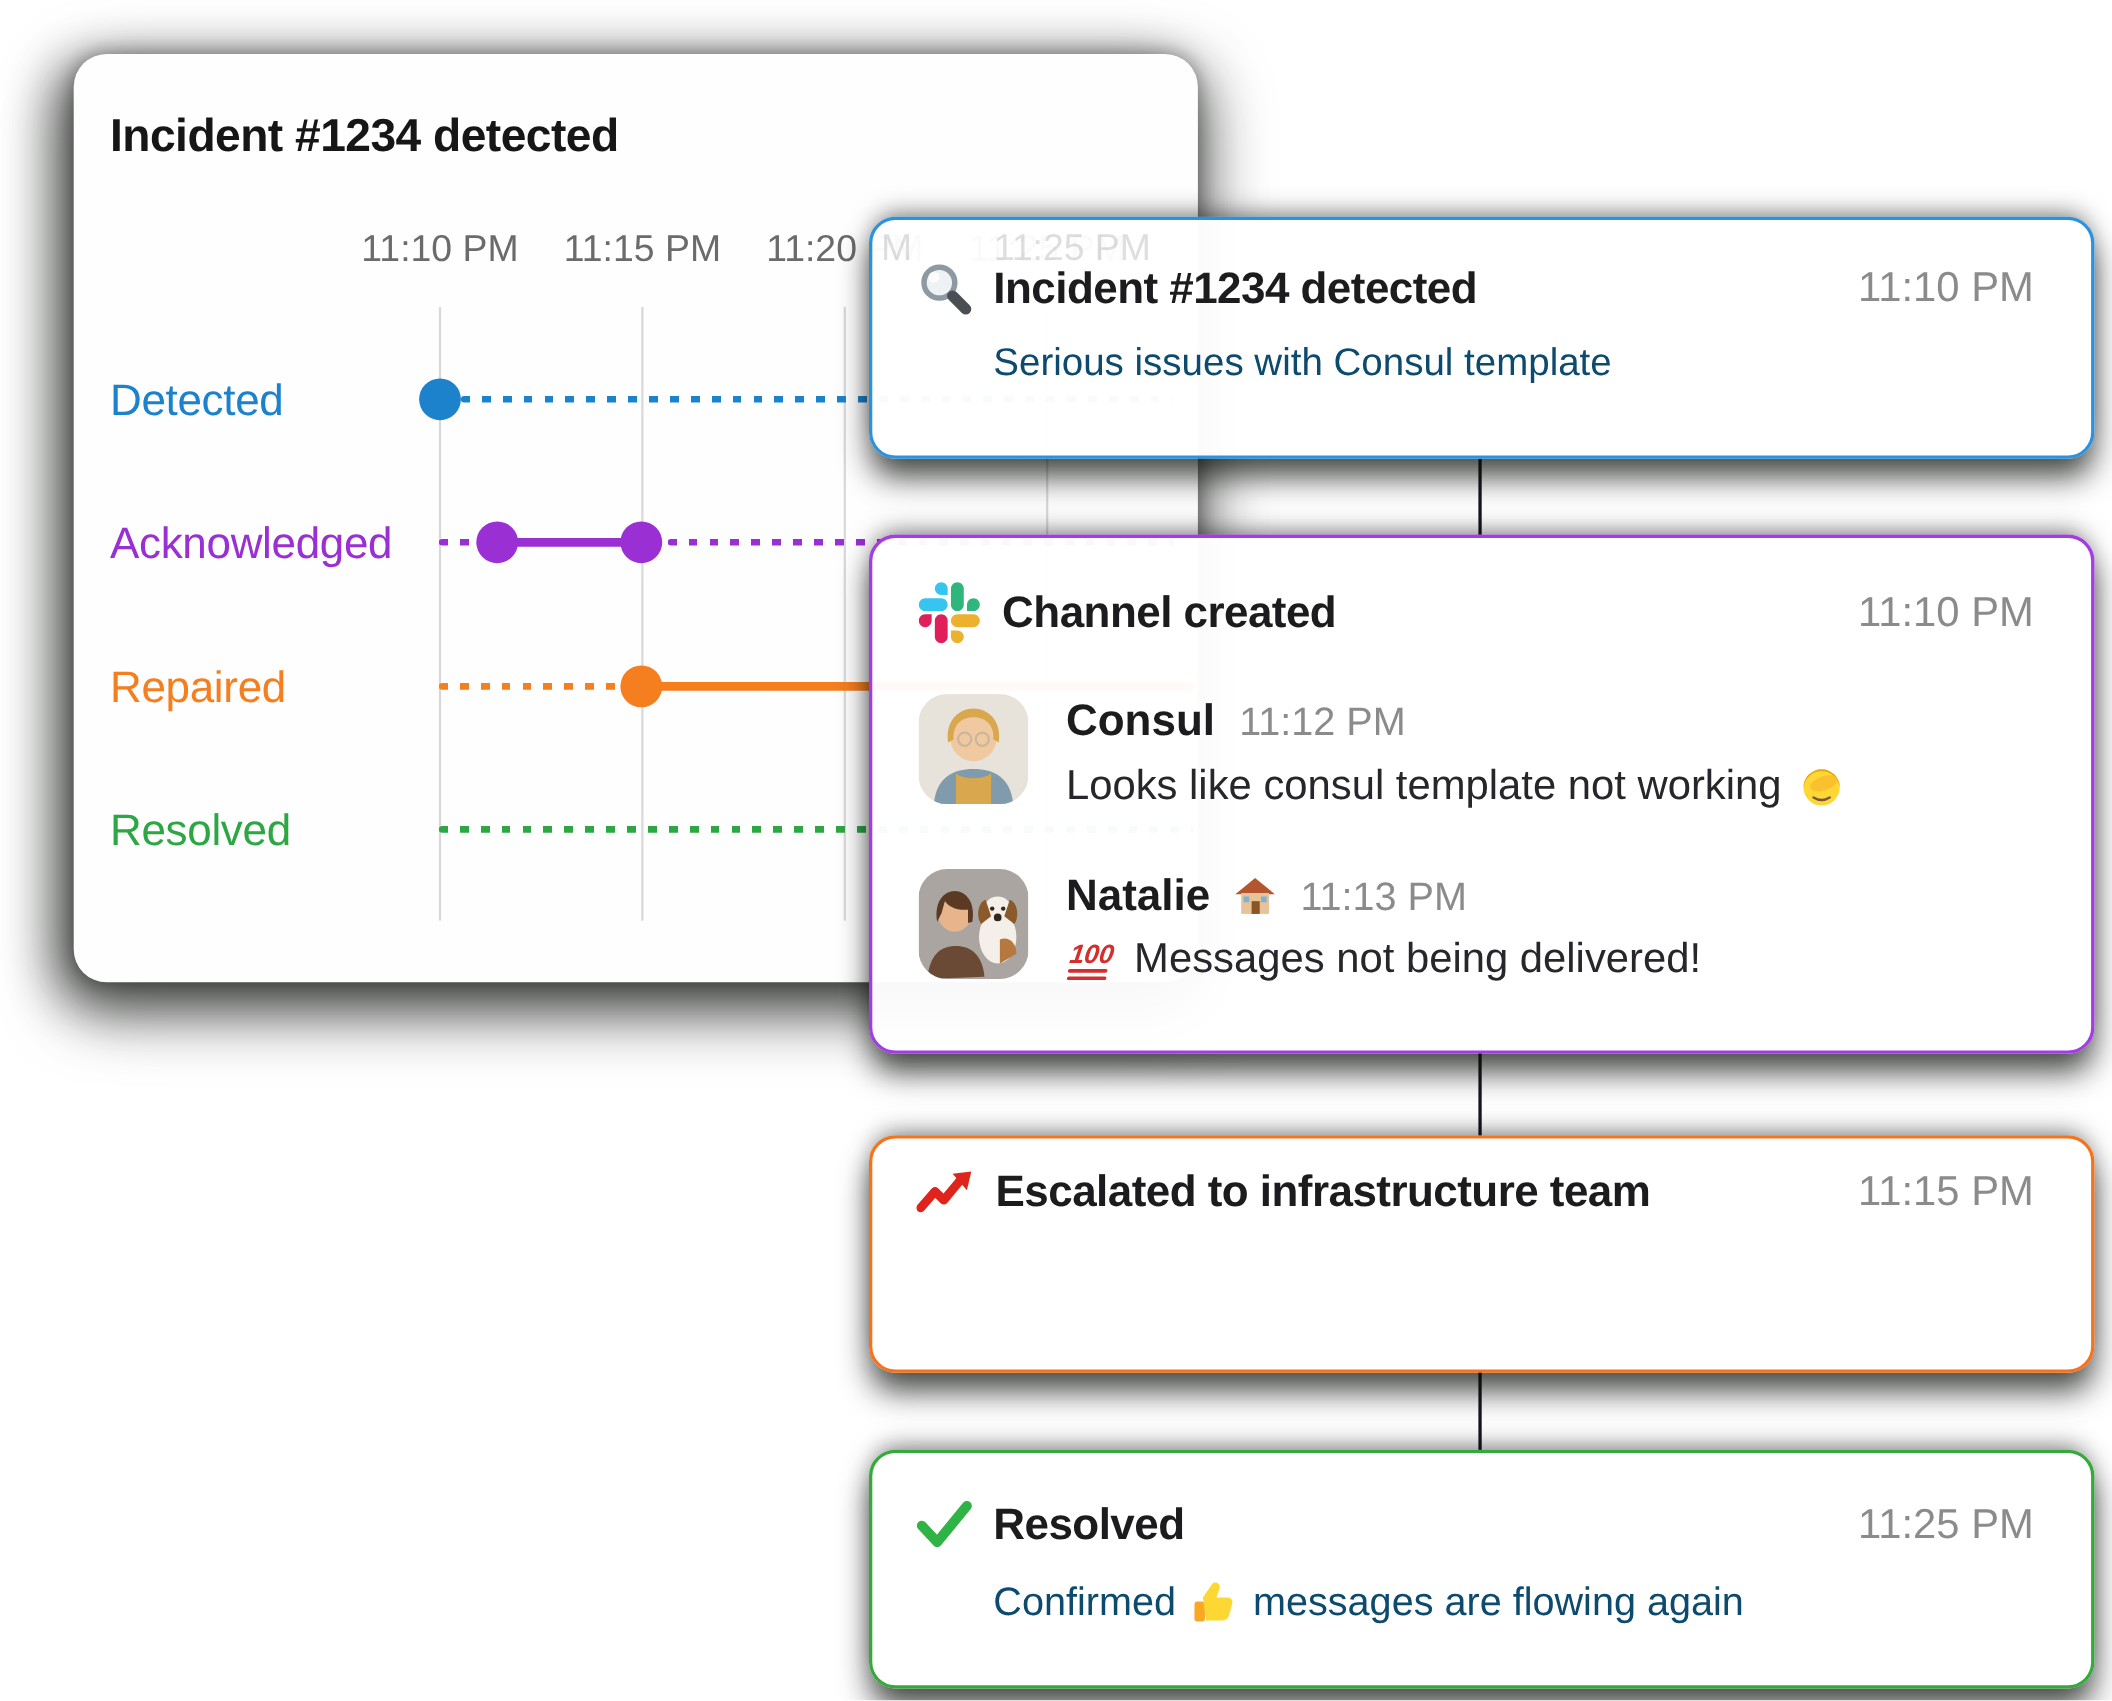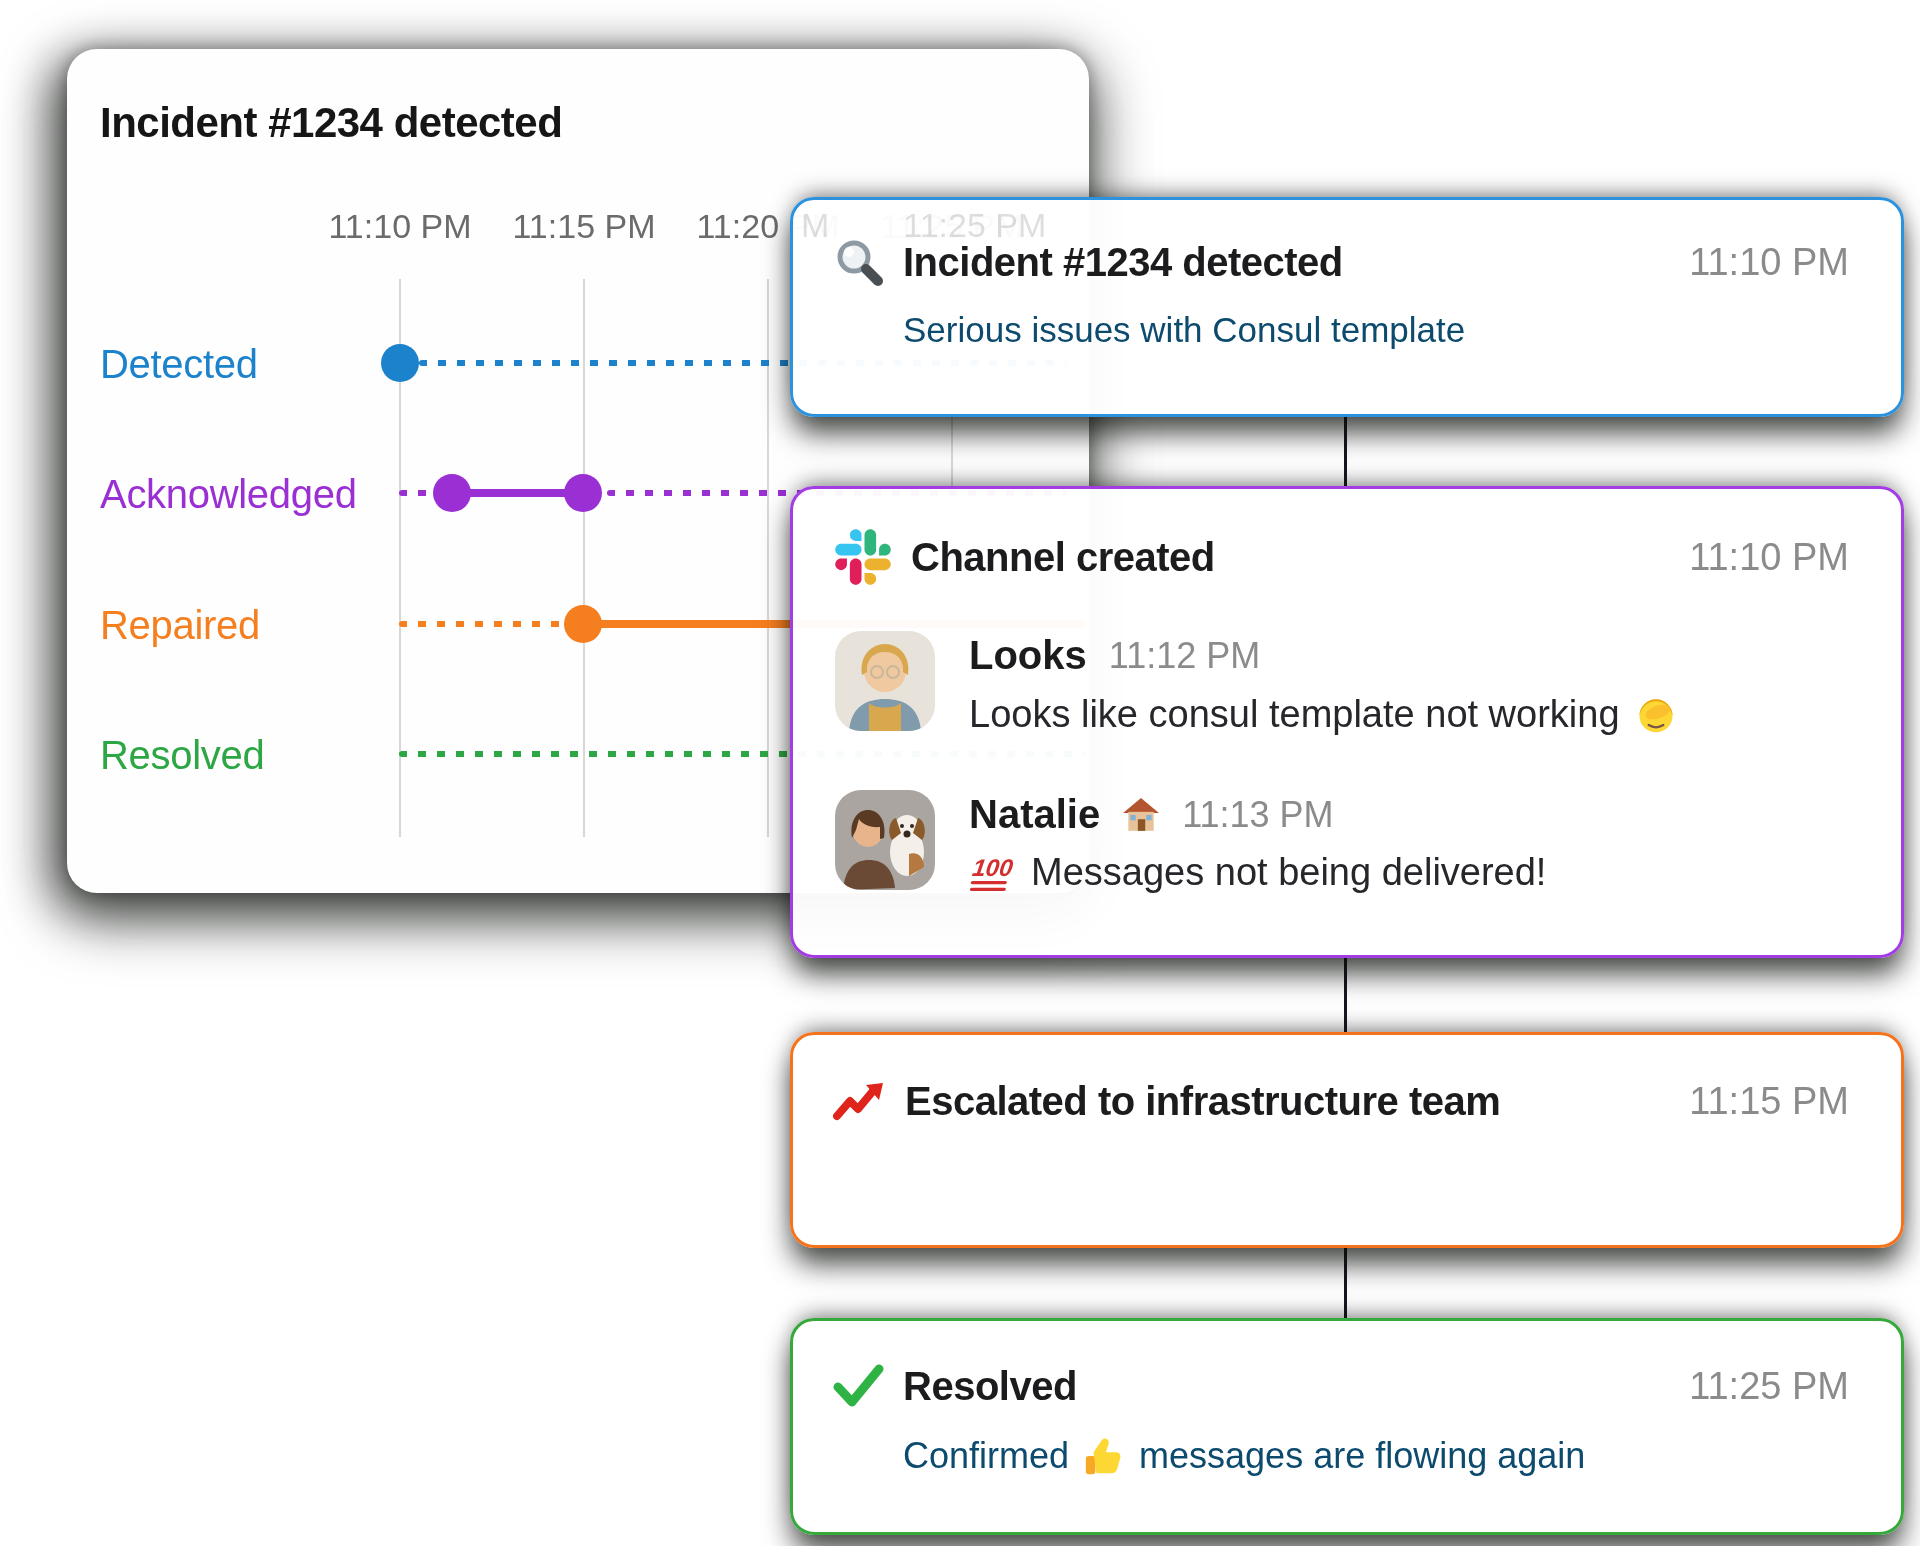--- a/index.html
+++ b/index.html
@@ -137,21 +137,21 @@
           <path d="M14 100c2-24 17-32 36-32s34 8 36 32z" fill="#7f9bac"></path>
           <circle cx="50" cy="40" r="21" fill="#f0c9a0"></circle>
           <path d="M27 44c-3-20 10-31 23-31s26 11 23 31l-5-3c1-12-6-20-18-20s-19 8-18 20z" fill="#d9a84e"></path>
           <circle cx="42" cy="41" r="6" fill="none" stroke="#c9b79b" stroke-width="2"></circle>
           <circle cx="58" cy="41" r="6" fill="none" stroke="#c9b79b" stroke-width="2"></circle>
           <path d="M34 72c6 6 26 6 32 0v28H34z" fill="#d9a84e"></path>
         </svg>
       </span>
       <div class="mcol">
         <div class="mname-row">
-          <span class="mname">Looks</span>
+          <span class="mname">Consul</span>
           <span class="mtime">11:12 PM</span>
         </div>
         <div class="mtext">
           <span>Looks like consul template not working</span>
           <span class="inline-ico">
             <svg width="44" height="44" viewBox="0 0 48 48">
               <circle cx="24" cy="26" r="18" fill="#fdd835"></circle>
               <path d="M6 26a18 18 0 0 1 36 0c-2-9-8-16-18-16S8 17 6 26z" fill="#e8a812"></path>
               <ellipse cx="26" cy="22" rx="14" ry="7" fill="#fbc02d" transform="rotate(-18 26 22)"></ellipse>
               <path d="M16 36q8 5 16 0" stroke="#795548" stroke-width="2.5" fill="none" stroke-linecap="round"></path>
@@ -202,21 +202,21 @@
               </g>
             </svg>
           </span>
           <span>Messages not being delivered!</span>
         </div>
       </div>
     </div>
   </div>
 
   <div class="ecard" style="top:1032px;height:216px;border-color:#f5731d">
-    <div class="ehead" style="padding-top:44px">
+    <div class="ehead" style="padding-top:26px">
       <span class="eicon">
         <svg width="54" height="40" viewBox="0 0 54 40">
           <path d="M4 34 L17 19 L25 27 L40 9" stroke="#df241b" stroke-width="8" fill="none" stroke-linecap="round" stroke-linejoin="round"></path>
           <polygon points="33,3 50,1 46,18" fill="#df241b"></polygon>
         </svg>
       </span>
       <span class="etitle">Escalated to infrastructure team</span>
       <span class="etime">11:15 PM</span>
     </div>
   </div>

